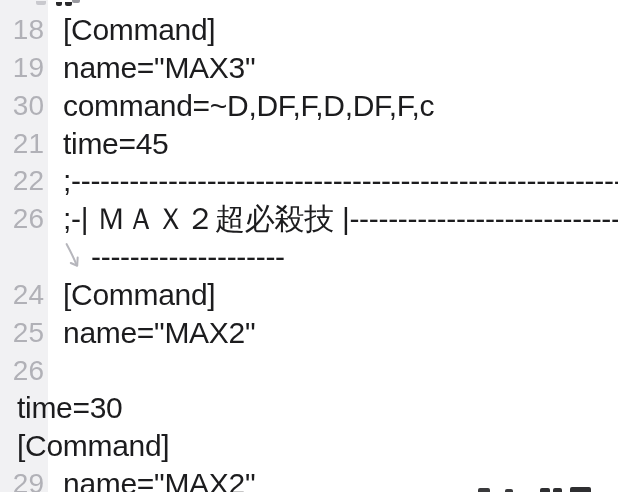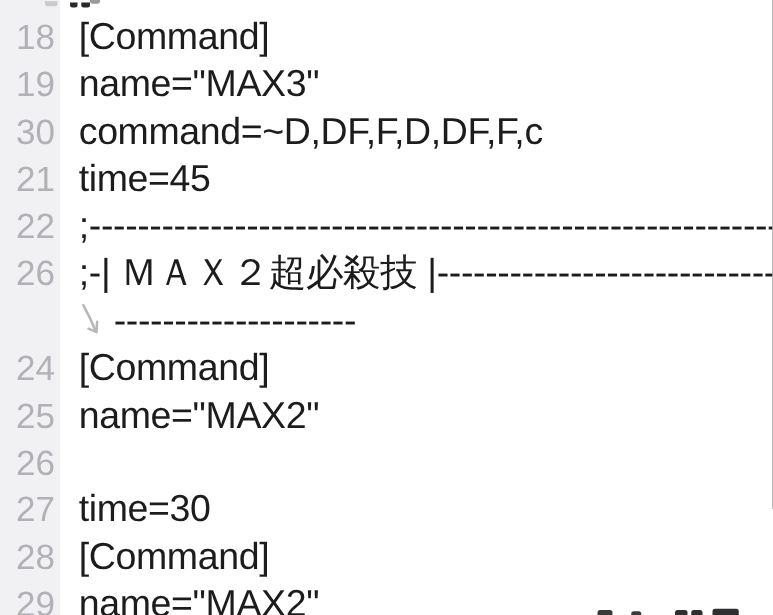--- a/index.html
+++ b/index.html
@@ -133,26 +133,24 @@
   <div class="row">
     <span class="num">25</span>
     <span class="txt"><span class="txt-main">name="MAX2"</span></span>
   </div>
 
   <div class="row">
     <span class="num">26</span>
   </div>
 
   <div class="row">
-    <span class="num">27</span>
     <span class="txt"><span class="txt-main">time=30</span></span>
   </div>
 
   <div class="row">
-    <span class="num">28</span>
     <span class="txt"><span class="txt-main">[Command]</span></span>
   </div>
 
   <div class="row">
     <span class="num">29</span>
     <span class="txt"><span class="txt-main">name="MAX2"</span></span>
   </div>
 </div>
 
   <div class="frag frag-num17"></div>

